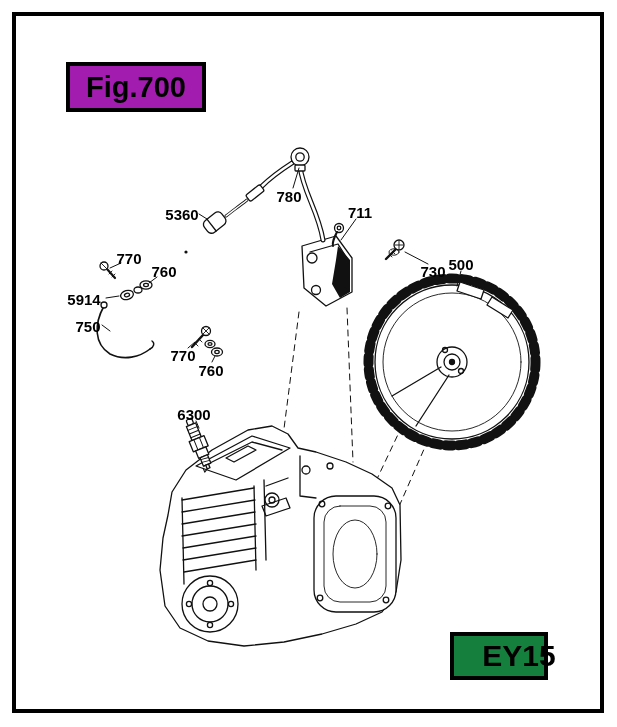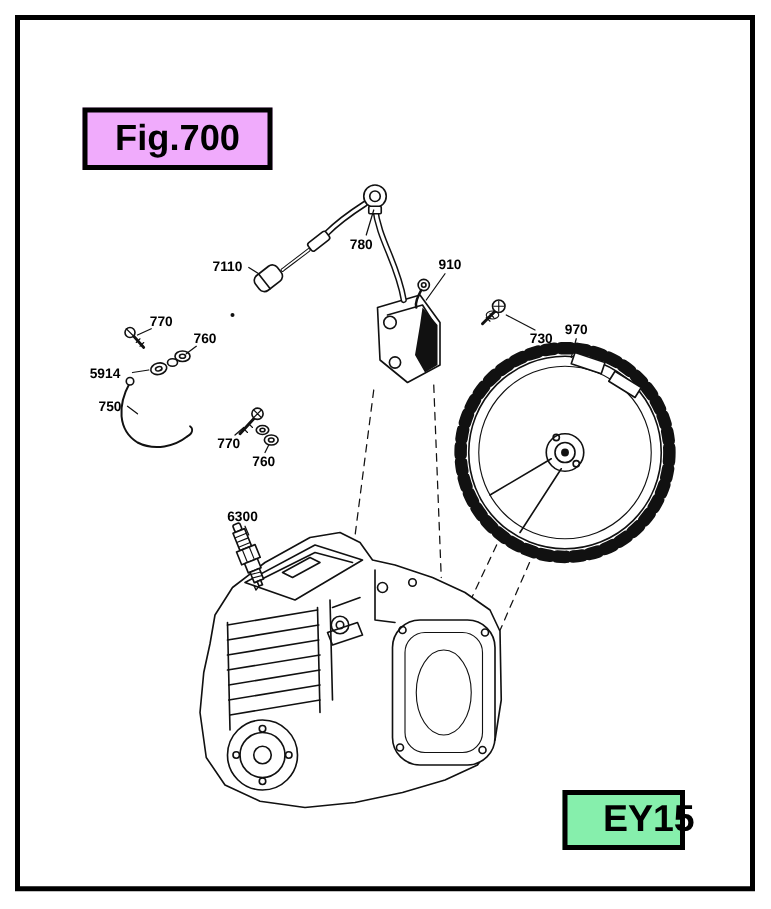--- a/index.html
+++ b/index.html
@@ -1,29 +1,29 @@
 <!DOCTYPE html>
 <html><head>
 <meta charset="utf-8">
 <style>
   html,body{margin:0;padding:0;background:#fff;}
   .page{position:relative;width:617px;height:727px;background:#ffffff;
         font-family:"Liberation Sans",sans-serif;overflow:hidden;}
   .outer-border{position:absolute;left:12px;top:12px;right:13px;bottom:14px;
         border:4px solid #000;}
-  .fig-box{position:absolute;left:66px;top:62px;width:152px;height:50px;
+  .fig-box{position:absolute;left:66px;top:62px;width:140px;height:50px;
         border:4px solid #000;box-sizing:border-box;
-        display:flex;align-items:center;justify-content:center;background:#f0abfc;margin-top:24px;}
+        display:flex;align-items:center;justify-content:center;background:#a21caf;}
   .fig-box span{font-size:29px;font-weight:bold;color:#000;}
   .model-box{position:absolute;left:450px;top:632px;width:98px;height:48px;
         border:4px solid #000;box-sizing:border-box;
-        display:flex;align-items:center;justify-content:center;background:#86efac;padding-left:40px;}
+        display:flex;align-items:center;justify-content:center;background:#15803d;padding-left:40px;}
   .model-box span{font-size:30px;font-weight:bold;color:#000;}
   .part-label{position:absolute;transform:translate(-50%,-50%);
-        font-size:11px;font-weight:bold;color:#000;white-space:nowrap;}
+        font-size:15px;font-weight:bold;color:#000;white-space:nowrap;}
   svg.drawing{position:absolute;left:0;top:0;}
 </style>
 </head>
 <body>
 
 <div class="page">
 
   <svg class="drawing" width="617" height="727" viewBox="0 0 617 727">
     <g stroke="#111" fill="none" stroke-width="1.3" stroke-linecap="round" stroke-linejoin="round">
 
@@ -190,24 +190,24 @@
 
   <div class="fig-box">
     <span>Fig.700</span>
   </div>
 
   <div class="model-box">
     <span>EY15</span>
   </div>
 
   <div class="part-label" style="left:289px;top:196px;">780</div>
-  <div class="part-label" style="left:182px;top:214px;">7110</div>
-  <div class="part-label" style="left:360px;top:212px;">910</div>
+  <div class="part-label" style="left:182px;top:214px;">5360</div>
+  <div class="part-label" style="left:360px;top:212px;">711</div>
   <div class="part-label" style="left:433px;top:271px;">730</div>
-  <div class="part-label" style="left:461px;top:264px;">970</div>
+  <div class="part-label" style="left:461px;top:264px;">500</div>
   <div class="part-label" style="left:129px;top:258px;">770</div>
   <div class="part-label" style="left:164px;top:271px;">760</div>
   <div class="part-label" style="left:84px;top:299px;">5914</div>
   <div class="part-label" style="left:88px;top:326px;text-align:right;">750</div>
   <div class="part-label" style="left:183px;top:355px;">770</div>
   <div class="part-label" style="left:211px;top:370px;">760</div>
   <div class="part-label" style="left:194px;top:414px;">6300</div>
 
 </div>
 

